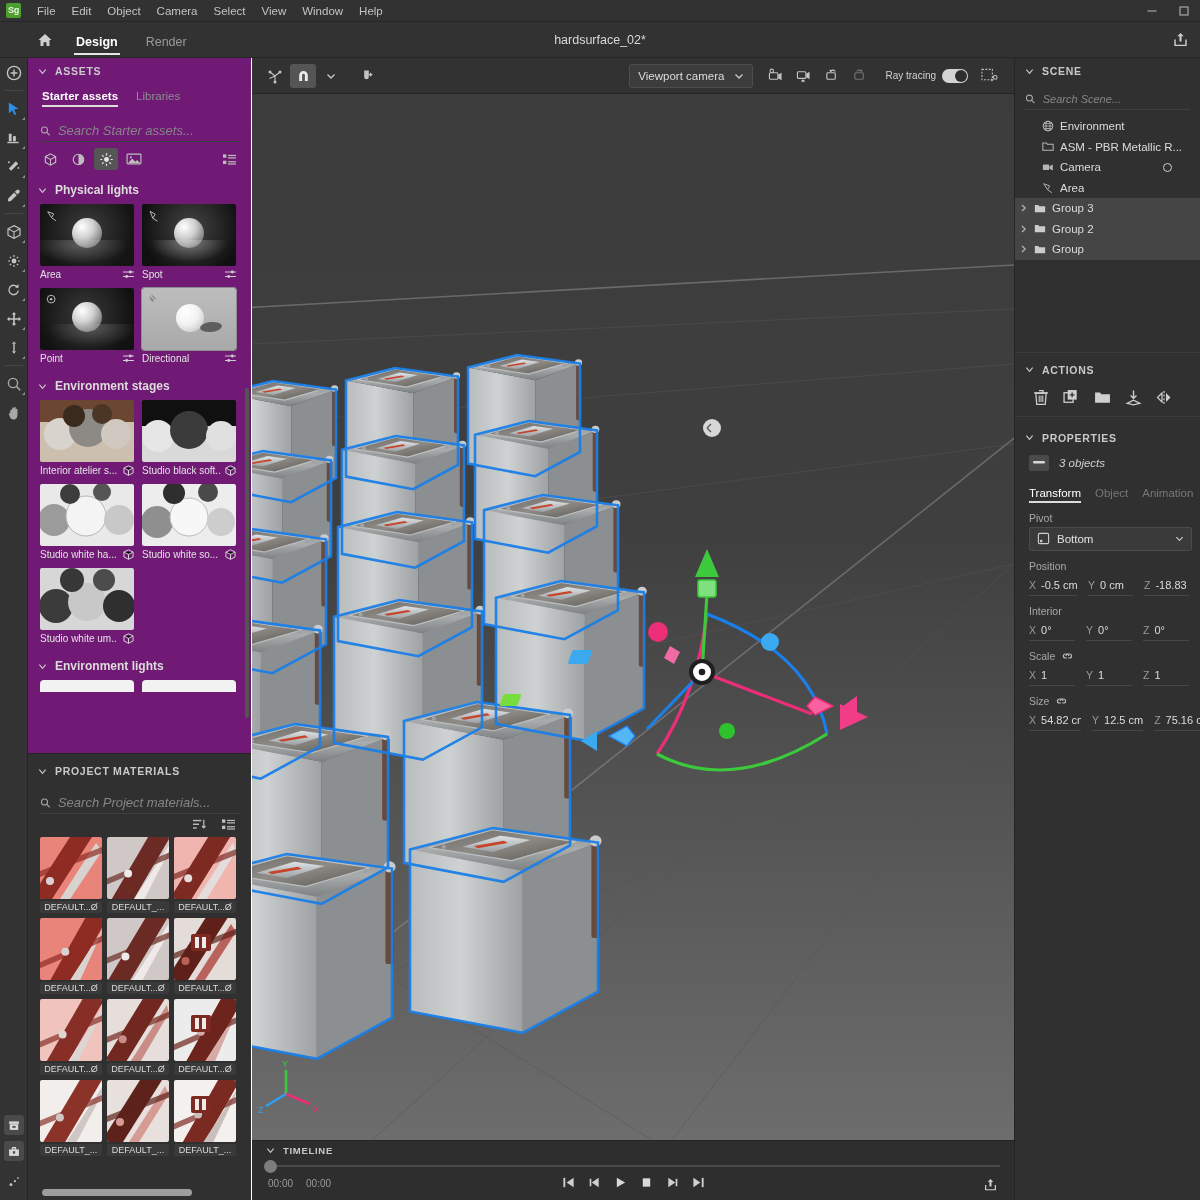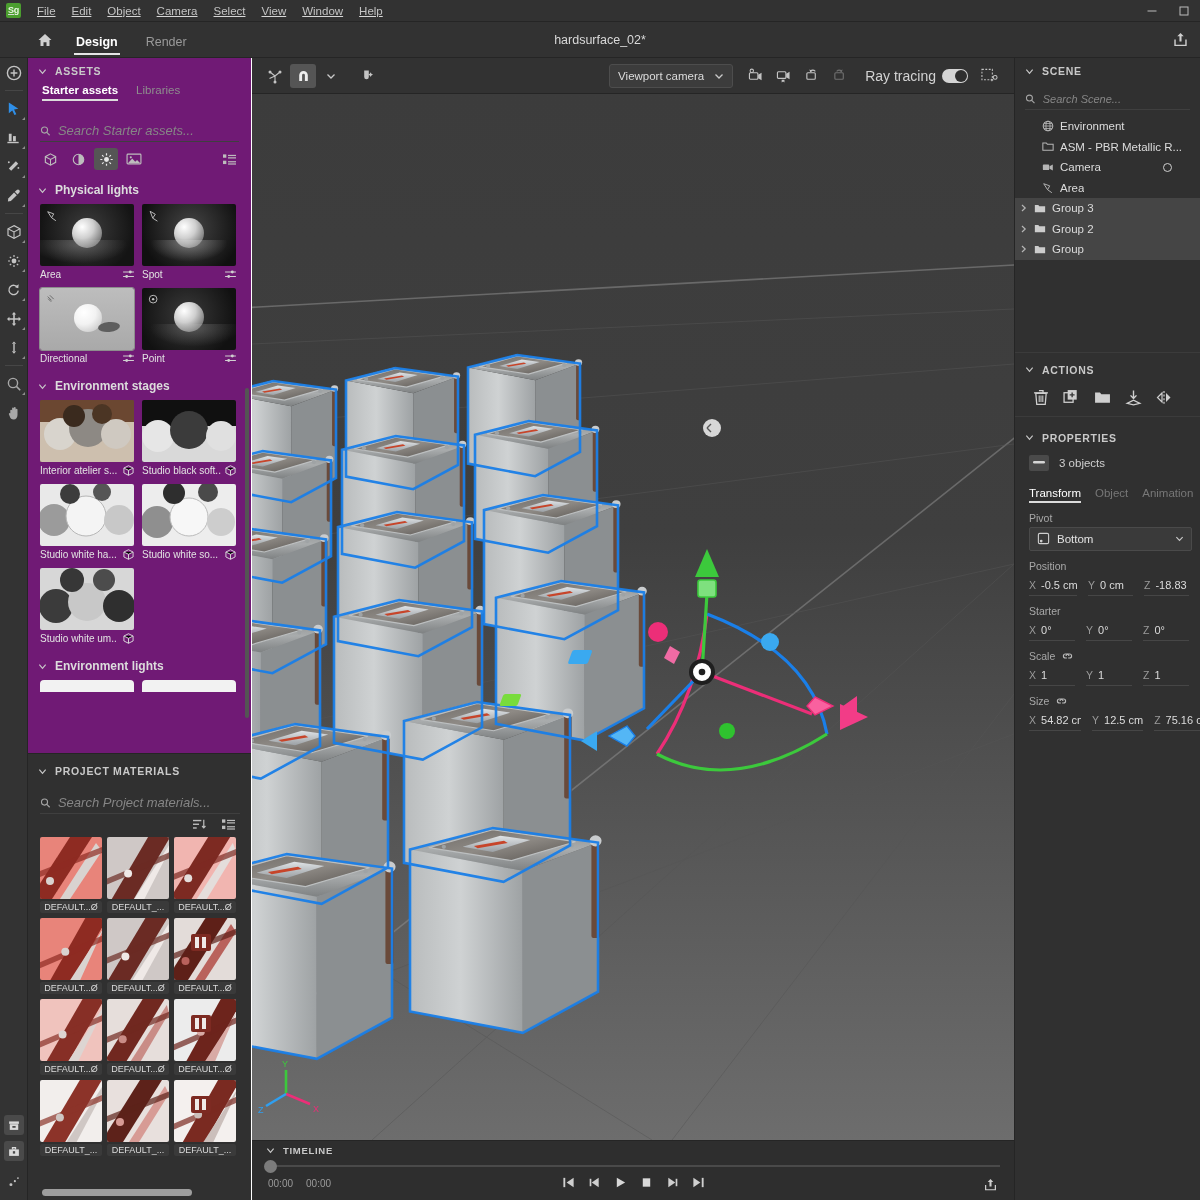--- a/index.html
+++ b/index.html
@@ -10,21 +10,20 @@
     color: #d6d6d6;
     overflow: hidden;
   }
   #app { position: relative; width: 1200px; height: 1200px; }
 
   
   .menubar {
     position: absolute; left: 0; top: 0; width: 1200px; height: 22px;
     background: #323232; display: flex; align-items: center;
     border-bottom: 1px solid #252525;
-    text-decoration: underline;
   }
   .sg-logo {
     width: 15px; height: 15px; margin-left: 6px; margin-right: 8px;
     background: #4b9e2f; border-radius: 2px; color: #e8f5e0;
     font-size: 9px; font-weight: bold; line-height: 15px; text-align: center;
     letter-spacing: -0.3px;
   }
   .menu-item {
     font-size: 11.5px; color: #c3c3c3; padding: 0 8px; line-height: 22px;
     white-space: nowrap;
@@ -83,21 +82,21 @@
   
   .leftpanel {
     position: absolute; left: 28px; top: 58px; width: 224px; height: 1142px;
     background: #701a75; border-right: 1px solid #ffffff; overflow: hidden;
   }
   .panel-hdr {
     display: flex; align-items: center; height: 26px; padding-left: 10px;
     font-size: 10.5px; font-weight: bold; letter-spacing: 0.7px; color: #c9c9c9;
   }
   .chev { margin-right: 8px; display: inline-block; }
-  .subtabs { display: flex; padding: 0 14px; height: 28px; align-items: flex-start; gap: 18px; }
+  .subtabs { display: flex; padding: 0 14px; height: 28px; align-items: center; gap: 18px; }
   .subtab { font-size: 11.5px; color: #8e8e8e; padding-bottom: 5px; position: relative; }
   .subtab.active { color: #ffffff; font-weight: bold; }
   .subtab.active::after { content:''; position:absolute; left:0; right:0; bottom:0; height:2px; background:#dcdcdc; }
   .searchrow {
     display: flex; align-items: center; margin: 8px 12px 0 12px; height: 22px;
     border-bottom: 1px solid #3f3f3f; gap: 7px;
   }
   .searchrow input {
     background: transparent; border: 0; outline: 0; color: #cfcfcf;
     font-size: 13px; font-style: italic; width: 100%;
@@ -166,21 +165,21 @@
   .vt-btn {
     width:26px; height:24px; display:flex; align-items:center; justify-content:center;
     border-radius:3px; margin-right:2px; position:relative;
   }
   .vt-btn.on { background:#555555; }
   .camselect {
     height:24px; background:#3c3c3c; border:1px solid #4d4d4d; border-radius:3px;
     display:flex; align-items:center; padding:0 8px; font-size:11.5px; color:#dcdcdc;
     min-width:124px; justify-content:space-between; gap:10px;
   }
-  .rt-label { font-size:14px; color:#d2d2d2; margin:0 6px 0 10px; }
+  .rt-label { font-size:10px; color:#d2d2d2; margin:0 6px 0 10px; }
   .toggle {
     width:26px; height:14px; border-radius:7px; background:#d4d4d4; position:relative;
   }
   .toggle .knob {
     position:absolute; right:1px; top:1px; width:12px; height:12px; border-radius:50%;
     background:#2e2e2e;
   }
   .vp-3d {
     position:absolute; left:0; top:36px; width:762px; height:1046px; overflow:hidden;
     background: linear-gradient(#3a3a3a, #303030);
@@ -218,21 +217,21 @@
   .trow .twist { width:9px; display:flex; justify-content:center; color:#b5b5b5; font-size:8px; }
   .trow .tname { overflow:hidden; white-space:nowrap; text-overflow:ellipsis; }
   .trow .vis { position:absolute; right:28px; width:9px; height:9px; border-radius:50%; border:1.3px solid #cfcfcf; }
   .rp-divider { height:1px; background:#3b3b3b; margin:0; }
   .actions-row { display:flex; align-items:center; gap:14px; padding:6px 0 10px 18px; }
   .props-obj { display:flex; align-items:center; gap:10px; padding:4px 0 6px 14px; }
   .props-obj .sw {
     width:20px; height:16px; background:#4a4a4a; border-radius:2px; display:flex;
     align-items:center; justify-content:center;
   }
-  .props-obj .objlbl { font-size:11.5px; color:#cfcfcf; }
+  .props-obj .objlbl { font-size:11.5px; color:#cfcfcf; font-style:italic; }
   .prop-tabs { display:flex; gap:14px; padding:4px 0 0 14px; align-items:flex-end; height:26px; }
   .ptab { font-size:11.5px; color:#777777; padding-bottom:4px; position:relative; }
   .ptab.active { color:#ffffff; }
   .ptab.active::after { content:''; position:absolute; left:0; right:0; bottom:0; height:2px; background:#dcdcdc; }
   .field-label { font-size:10.5px; color:#a8a8a8; padding:9px 0 3px 14px; display:flex; align-items:center; gap:6px; }
   .pivot-sel {
     margin:0 8px 0 14px; height:24px; background:#3a3a3a; border:1px solid #4a4a4a;
     border-radius:2px; display:flex; align-items:center; padding:0 7px; gap:7px;
     font-size:11.5px; color:#e2e2e2; justify-content:space-between;
   }
@@ -506,52 +505,52 @@
         </div>
         <div class="lbl">
             <span class="t">Spot</span>
           <svg width="11" height="9" viewBox="0 0 12 10">
               <path d="M0 2.2h12M0 7.2h12" stroke="#d0d0d0" stroke-width="1.2"></path>
               <circle cx="8" cy="2.2" r="1.6" fill="#d0d0d0"></circle>
               <circle cx="4" cy="7.2" r="1.6" fill="#d0d0d0"></circle>
             </svg>
         </div>
       </div>
-      <div class="card sel">
-        <div class="thumb" style="background:linear-gradient(#bdbdbd,#a9a9a9);">
-          <div class="lightball" style="left:34px;top:16px;width:28px;height:28px;background:radial-gradient(circle at 35% 30%, #ffffff 0%, #f2f2f2 45%, #c9c9c9 85%);"></div>
-          <div style="position:absolute;left:58px;top:34px;width:22px;height:10px;border-radius:50%;background:#5e5e5e;transform:rotate(-6deg)"></div>
-          <div class="badge-ic">
-              <svg width="12" height="12" viewBox="0 0 14 14">
-                <path d="M2 3 L6.5 7.5M2.5 5.5 L6 9M4.5 1.5 L9 6" stroke="#555555" stroke-width="1.1"></path>
-              </svg>
-            </div>
-        </div>
-        <div class="lbl">
-            <span class="t">Directional</span>
-          <svg width="11" height="9" viewBox="0 0 12 10">
-              <path d="M0 2.2h12M0 7.2h12" stroke="#d0d0d0" stroke-width="1.2"></path>
-              <circle cx="8" cy="2.2" r="1.6" fill="#d0d0d0"></circle>
-              <circle cx="4" cy="7.2" r="1.6" fill="#d0d0d0"></circle>
-            </svg>
-        </div>
-      </div>
       <div class="card">
         <div class="thumb" style="background:radial-gradient(circle at 48% 42%, #3a3a3a 0%, #111111 80%);">
           <div class="lightball"></div>
           <div class="lightfloor" style="background:radial-gradient(ellipse at 56% 16%, rgba(190,190,190,.28), rgba(0,0,0,0) 60%);"></div>
           <div class="badge-ic">
               <svg width="12" height="12" viewBox="0 0 14 14">
                 <circle cx="6" cy="6" r="4.5" fill="none" stroke="#e0e0e0" stroke-width="1.1"></circle>
                 <circle cx="6" cy="6" r="1.4" fill="#e0e0e0"></circle>
               </svg>
             </div>
         </div>
         <div class="lbl">
             <span class="t">Point</span>
+          <svg width="11" height="9" viewBox="0 0 12 10">
+              <path d="M0 2.2h12M0 7.2h12" stroke="#d0d0d0" stroke-width="1.2"></path>
+              <circle cx="8" cy="2.2" r="1.6" fill="#d0d0d0"></circle>
+              <circle cx="4" cy="7.2" r="1.6" fill="#d0d0d0"></circle>
+            </svg>
+        </div>
+      </div>
+      <div class="card sel">
+        <div class="thumb" style="background:linear-gradient(#bdbdbd,#a9a9a9);">
+          <div class="lightball" style="left:34px;top:16px;width:28px;height:28px;background:radial-gradient(circle at 35% 30%, #ffffff 0%, #f2f2f2 45%, #c9c9c9 85%);"></div>
+          <div style="position:absolute;left:58px;top:34px;width:22px;height:10px;border-radius:50%;background:#5e5e5e;transform:rotate(-6deg)"></div>
+          <div class="badge-ic">
+              <svg width="12" height="12" viewBox="0 0 14 14">
+                <path d="M2 3 L6.5 7.5M2.5 5.5 L6 9M4.5 1.5 L9 6" stroke="#555555" stroke-width="1.1"></path>
+              </svg>
+            </div>
+        </div>
+        <div class="lbl">
+            <span class="t">Directional</span>
           <svg width="11" height="9" viewBox="0 0 12 10">
               <path d="M0 2.2h12M0 7.2h12" stroke="#d0d0d0" stroke-width="1.2"></path>
               <circle cx="8" cy="2.2" r="1.6" fill="#d0d0d0"></circle>
               <circle cx="4" cy="7.2" r="1.6" fill="#d0d0d0"></circle>
             </svg>
         </div>
       </div>
     </div>
 
     <div class="sec-hdr">
@@ -1609,21 +1608,21 @@
       <div class="xyz">
           <span class="ax">Y</span>
           <span class="vv">0 cm</span>
         </div>
       <div class="xyz">
           <span class="ax">Z</span>
           <span class="vv">-18.83</span>
         </div>
     </div>
 
-    <div class="field-label">Starter</div>
+    <div class="field-label">Interior</div>
     <div class="xyzrow">
       <div class="xyz">
           <span class="ax">X</span>
           <span class="vv">0°</span>
         </div>
       <div class="xyz">
           <span class="ax">Y</span>
           <span class="vv">0°</span>
         </div>
       <div class="xyz">

